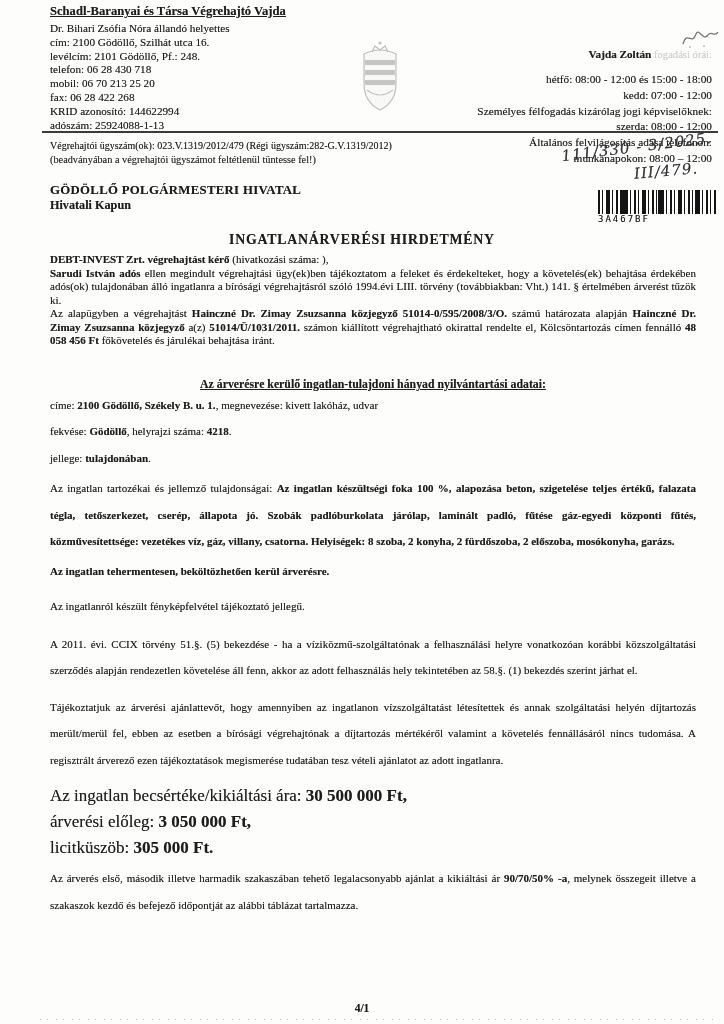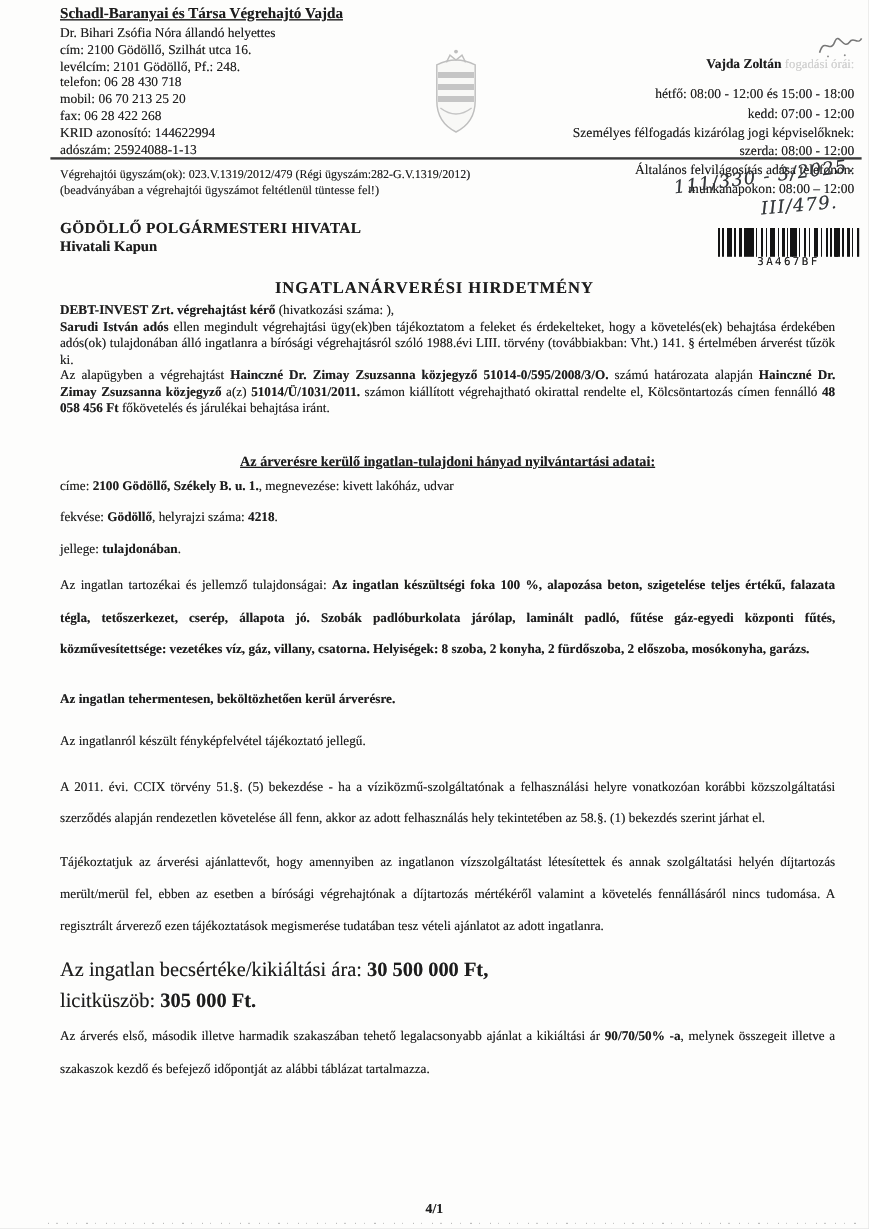--- a/index.html
+++ b/index.html
@@ -25,21 +25,21 @@
 
   .rule{border-top:2px solid #3b3b3b;margin:0 6px 0 42px;}
 
   
   .case-block{position:relative;margin:5px 28px 0 50px;}
   .case-number{font-size:10px;font-weight:normal;line-height:16px;}
   .case-note{font-size:10.3px;line-height:12px;color:#2a2a2a;}
   .handwriting{font-style:italic;font-family:"DejaVu Serif",serif;color:#33373b;}
   .hw1{position:absolute;right:-16px;top:0;font-size:15px;transform:rotate(-7deg);letter-spacing:1px;}
   .hw2{position:absolute;right:-2px;top:24px;font-size:15px;transform:rotate(-5deg);letter-spacing:1px;}
-  .barcode-wrap{position:absolute;right:-20px;top:52px;width:118px;text-align:center;}
+  .barcode-wrap{position:absolute;right:-20px;top:52px;width:118px;text-align:left;}
   .barcode{height:24px;width:118px;
     background:
       repeating-linear-gradient(90deg,#141414 0 2px,transparent 2px 4px,#141414 4px 5px,transparent 5px 8px,#141414 8px 12px,transparent 12px 14px,#141414 14px 15px,transparent 15px 18px),
       repeating-linear-gradient(90deg,transparent 0 23px,#141414 23px 26px,transparent 26px 37px);
   }
   .barcode-label{font-family:"DejaVu Sans Mono",monospace;font-size:9px;letter-spacing:2px;color:#222;}
 
   .addressee{margin:16px 28px 0 50px;}
   .addressee-1{font-size:12.8px;font-weight:bold;letter-spacing:.3px;line-height:16px;}
   .addressee-2{font-size:12.2px;font-weight:bold;line-height:15px;}
@@ -48,21 +48,21 @@
 
   .content{margin:0 28px 0 50px;}
   .intro-p{font-size:11px;line-height:13.5px;text-align:justify;}
   .intro{margin-top:4px;}
   .section-heading{margin-top:28px;text-align:center;font-size:11.8px;font-weight:bold;text-decoration:underline;line-height:16px;}
   .prop{}
   .prop-line{font-size:11px;line-height:26.5px;}
   .para{font-size:11px;line-height:26.5px;text-align:justify;}
   .single{line-height:17px;}
   .mt-features{margin-top:4px;}
-  .mt-unenc{margin-top:20px;}
+  .mt-unenc{margin-top:8px;}
   .mt-photo{margin-top:18px;}
   .mt-ccix{margin-top:16px;}
   .mt-water{margin-top:10px;}
   .prices{margin-top:10px;}
   .price-line{font-size:17px;line-height:26px;}
   .mt-stages{margin-top:4px;}
   .pageno{position:absolute;bottom:10px;left:0;width:100%;text-align:center;font-size:11.5px;font-weight:bold;}
   .noise{position:absolute;bottom:4px;left:40px;right:10px;height:1px;opacity:.38;
     background:repeating-linear-gradient(90deg,#555 0 1px,transparent 1px 7px,#777 7px 8px,transparent 8px 16px);}
 </style>
@@ -138,21 +138,21 @@
   <div class="addressee">
     <div class="addressee-1">GÖDÖLLŐ POLGÁRMESTERI HIVATAL</div>
     <div class="addressee-2">Hivatali Kapun</div>
   </div>
 
   <div class="doc-title">INGATLANÁRVERÉSI HIRDETMÉNY</div>
 
   <div class="content">
     <div class="intro">
       <div class="intro-p"><span class="b">DEBT-INVEST Zrt. végrehajtást kérő </span><span>(hivatkozási száma: ),</span></div>
-      <div class="intro-p"><span class="b">Sarudi István adós</span><span> ellen megindult végrehajtási ügy(ek)ben tájékoztatom a feleket és érdekelteket, hogy a követelés(ek) behajtása érdekében adós(ok) tulajdonában álló ingatlanra a bírósági végrehajtásról szóló 1988.évi LIII. törvény (továbbiakban: Vht.) 141. § értelmében árverést tűzök ki.</span></div>
+      <div class="intro-p"><span class="b">Sarudi István adós</span><span> ellen megindult végrehajtási ügy(ek)ben tájékoztatom a feleket és érdekelteket, hogy a követelés(ek) behajtása érdekében adós(ok) tulajdonában álló ingatlanra a bírósági végrehajtásról szóló 1994.évi LIII. törvény (továbbiakban: Vht.) 141. § értelmében árverést tűzök ki.</span></div>
       <div class="intro-p"><span>Az alapügyben a végrehajtást </span><span class="b">Hainczné Dr. Zimay Zsuzsanna közjegyző 51014-0/595/2008/3/O.</span><span> számú határozata alapján </span><span class="b">Hainczné Dr. Zimay Zsuzsanna közjegyző</span><span> a(z) </span><span class="b">51014/Ü/1031/2011.</span><span> számon kiállított végrehajtható okirattal rendelte el, Kölcsöntartozás címen fennálló </span><span class="b">48 058 456 Ft</span><span> főkövetelés és járulékai behajtása iránt.</span></div>
     </div>
 
     <div class="section-heading">Az árverésre kerülő ingatlan-tulajdoni hányad nyilvántartási adatai:</div>
 
     <div class="prop">
       <div class="prop-line"><span>címe: </span><span class="b">2100 Gödöllő, Székely B. u. 1.</span><span>, megnevezése: kivett lakóház, udvar</span></div>
       <div class="prop-line"><span>fekvése: </span><span class="b">Gödöllő</span><span>, helyrajzi száma: </span><span class="b">4218</span><span>.</span></div>
       <div class="prop-line"><span>jellege: </span><span class="b">tulajdonában</span><span>.</span></div>
     </div>
@@ -162,20 +162,21 @@
     <div class="para single mt-unenc"><span class="b">Az ingatlan tehermentesen, beköltözhetően kerül árverésre.</span></div>
 
     <div class="para single mt-photo"><span>Az ingatlanról készült fényképfelvétel tájékoztató jellegű.</span></div>
 
     <div class="para mt-ccix"><span>A 2011. évi. CCIX törvény 51.§. (5) bekezdése - ha a víziközmű-szolgáltatónak a felhasználási helyre vonatkozóan korábbi közszolgáltatási szerződés alapján rendezetlen követelése áll fenn, akkor az adott felhasználás hely tekintetében az 58.§. (1) bekezdés szerint járhat el.</span></div>
 
     <div class="para mt-water"><span>Tájékoztatjuk az árverési ajánlattevőt, hogy amennyiben az ingatlanon vízszolgáltatást létesítettek és annak szolgáltatási helyén díjtartozás merült/merül fel, ebben az esetben a bírósági végrehajtónak a díjtartozás mértékéről valamint a követelés fennállásáról nincs tudomása. A regisztrált árverező ezen tájékoztatások megismerése tudatában tesz vételi ajánlatot az adott ingatlanra.</span></div>
 
     <div class="prices">
       <div class="price-line"><span>Az ingatlan becsértéke/kikiáltási ára:  </span><span class="b">30 500 000 Ft,</span></div>
+      <div class="price-line"><span>árverési előleg: </span><span class="b">3 050 000 Ft,</span></div>
       <div class="price-line"><span>licitküszöb: </span><span class="b">305 000 Ft.</span></div>
     </div>
 
     <div class="para mt-stages"><span>Az árverés első, második illetve harmadik szakaszában tehető legalacsonyabb ajánlat a kikiáltási ár </span><span class="b">90/70/50% -a</span><span>, melynek összegeit illetve a szakaszok kezdő és befejező időpontját az alábbi táblázat tartalmazza.</span></div>
   </div>
 
   <div class="pageno">4/1</div>
   <div class="noise"></div>
 </div>
 

